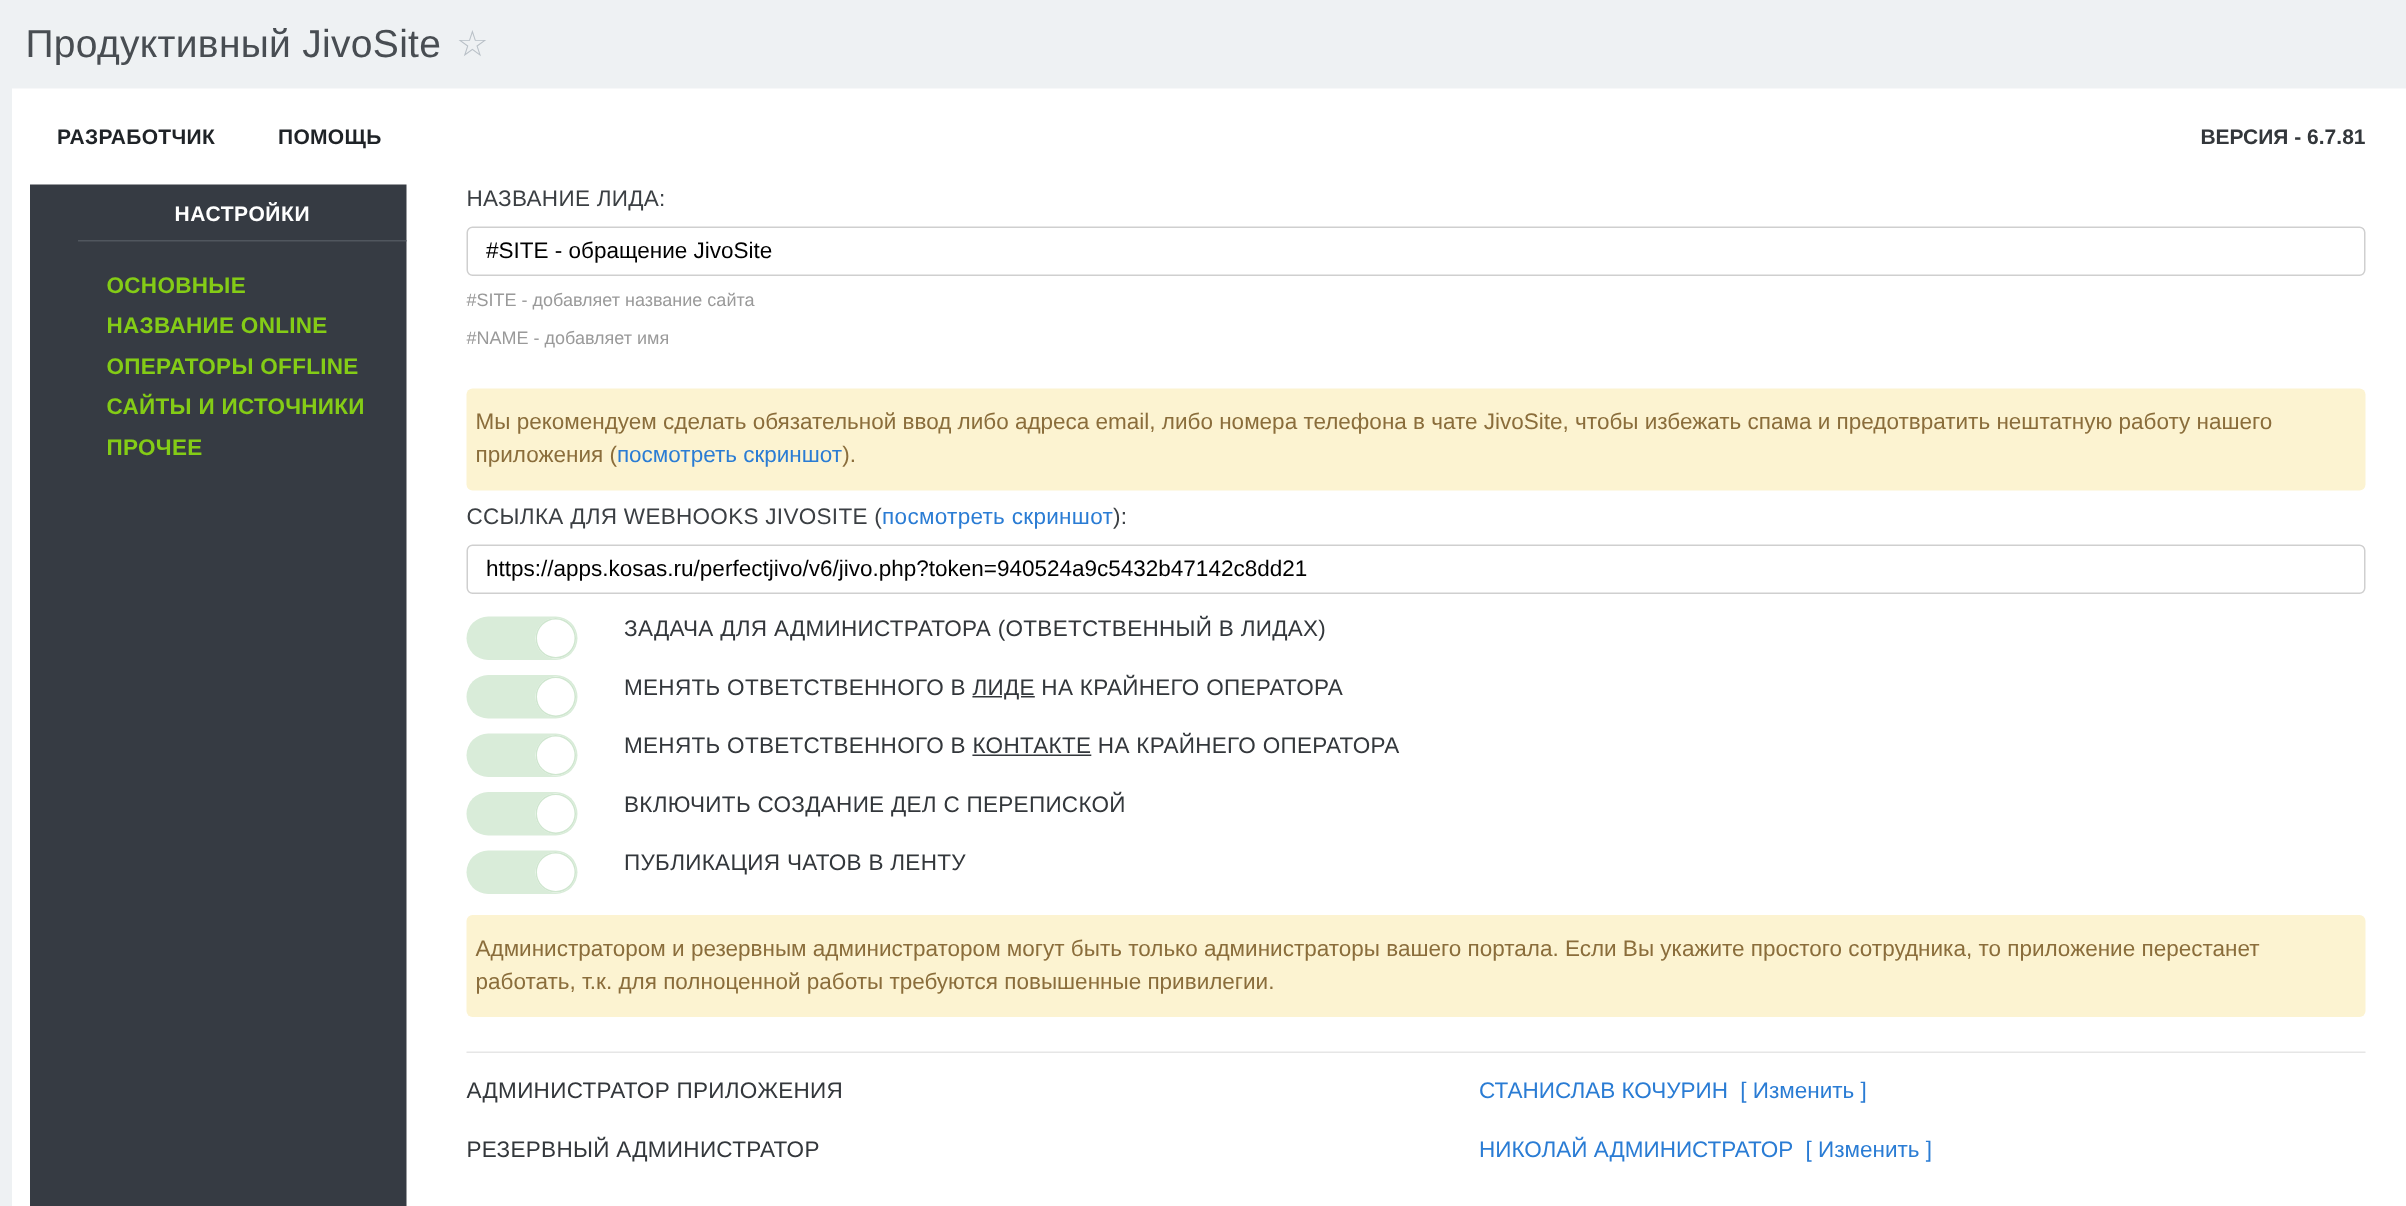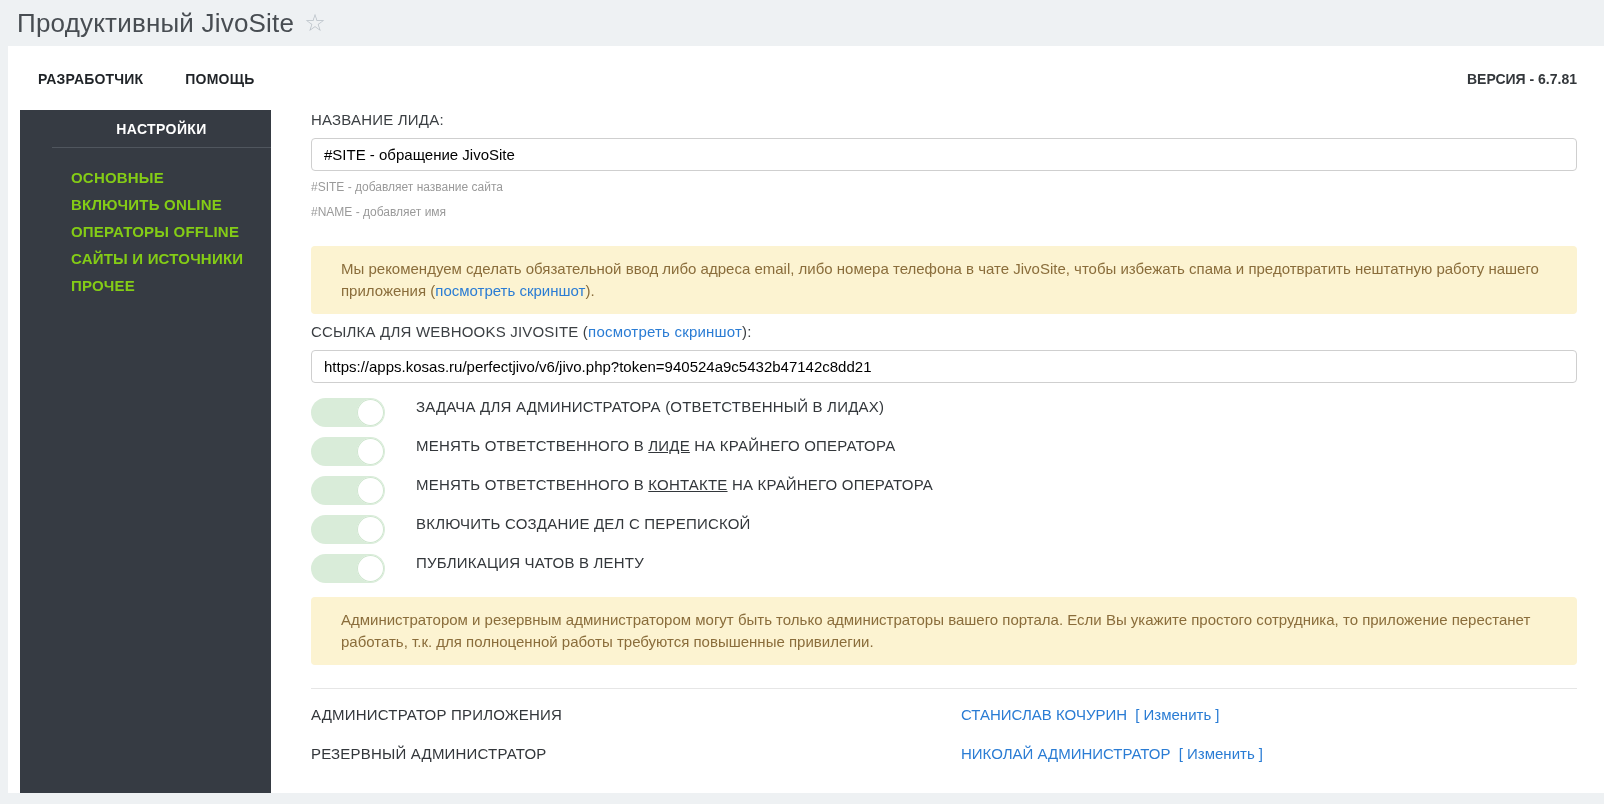--- a/index.html
+++ b/index.html
@@ -5,21 +5,21 @@
   * { box-sizing: border-box; margin: 0; padding: 0; }
   html, body { width: 1604px; height: 804px; }
   body {
     font-family: "Liberation Sans", sans-serif;
     background: #eef1f3;
     color: #333;
     overflow: hidden;
   }
   
   .title-bar {
-    height: 46px;
+    height: 59px;
     display: flex;
     align-items: center;
     padding-left: 17px;
     background: #eef1f3;
   }
   .title-bar h1 {
     font-size: 26px;
     font-weight: 300;
     color: #484d52;
     letter-spacing: .2px;
@@ -34,21 +34,21 @@
   
   .card {
     margin-left: 8px;
     background: #ffffff;
     height: 747px;
     display: flex;
     flex-direction: column;
   }
   .nav-row {
     display: flex;
-    align-items: center;
+    align-items: flex-start;
     padding: 24px 27px 0 30px;
     height: 41px;
   }
   .nav-link {
     font-size: 14px;
     font-weight: bold;
     color: #1f2327;
     text-decoration: none;
     margin-right: 42px;
     letter-spacing: .2px;
@@ -120,21 +120,21 @@
   }
   .hint {
     font-size: 12px;
     color: #9a9a9a;
     margin-top: 8px;
     line-height: 17px;
   }
   .alert-warning {
     background: #fcf3d1;
     border-radius: 4px;
-    padding: 12px 30px;
+    padding: 12px 6px;
     color: #8a6d3b;
     font-size: 15px;
     line-height: 22px;
     margin: 25px 0 0;
   }
   a.link, .alert-warning a { color: #2a7cd4; text-decoration: none; cursor: pointer; }
   .webhook-label { margin-top: 9px; margin-bottom: 10px; }
   .webhook-label .link { font-size: 15px; }
   
   .toggles { margin-top: 15px; }
@@ -170,20 +170,21 @@
   }
   .toggle-label .u { text-decoration: underline; }
   
   .divider { border-top: 1px solid #e6e6e6; margin-top: 23px; }
   .admin-rows { padding: 6px 0 8px; }
   .admin-row {
     display: flex;
     align-items: flex-start;
     padding: 11px 0;
     font-size: 15px;
+    gap: 25px;
   }
   .admin-label { width: 650px; color: #33373b; letter-spacing: .2px; }
   .admin-value a { margin-right: 4px; }
 </style>
 </head>
 <body>
 
 <div class="title-bar">
   <h1>Продуктивный JivoSite</h1>
   <span class="fav-star">☆</span>
@@ -196,21 +197,21 @@
     <a class="nav-link">ПОМОЩЬ</a>
     <span class="version">ВЕРСИЯ - 6.7.81</span>
   </div>
 
   <div class="layout">
 
     <div class="sidebar">
       <div class="sb-header">НАСТРОЙКИ</div>
       <div class="sb-items">
         <a class="sb-item">ОСНОВНЫЕ</a>
-        <a class="sb-item">ВКЛЮЧИТЬ ONLINE</a>
+        <a class="sb-item">НАЗВАНИЕ ONLINE</a>
         <a class="sb-item">ОПЕРАТОРЫ OFFLINE</a>
         <a class="sb-item">САЙТЫ И ИСТОЧНИКИ</a>
         <a class="sb-item">ПРОЧЕЕ</a>
       </div>
     </div>
 
     <div class="content">
 
       <div class="field-label">НАЗВАНИЕ ЛИДА:</div>
       <input class="text-input" type="text" value="#SITE - обращение JivoSite" style="">

